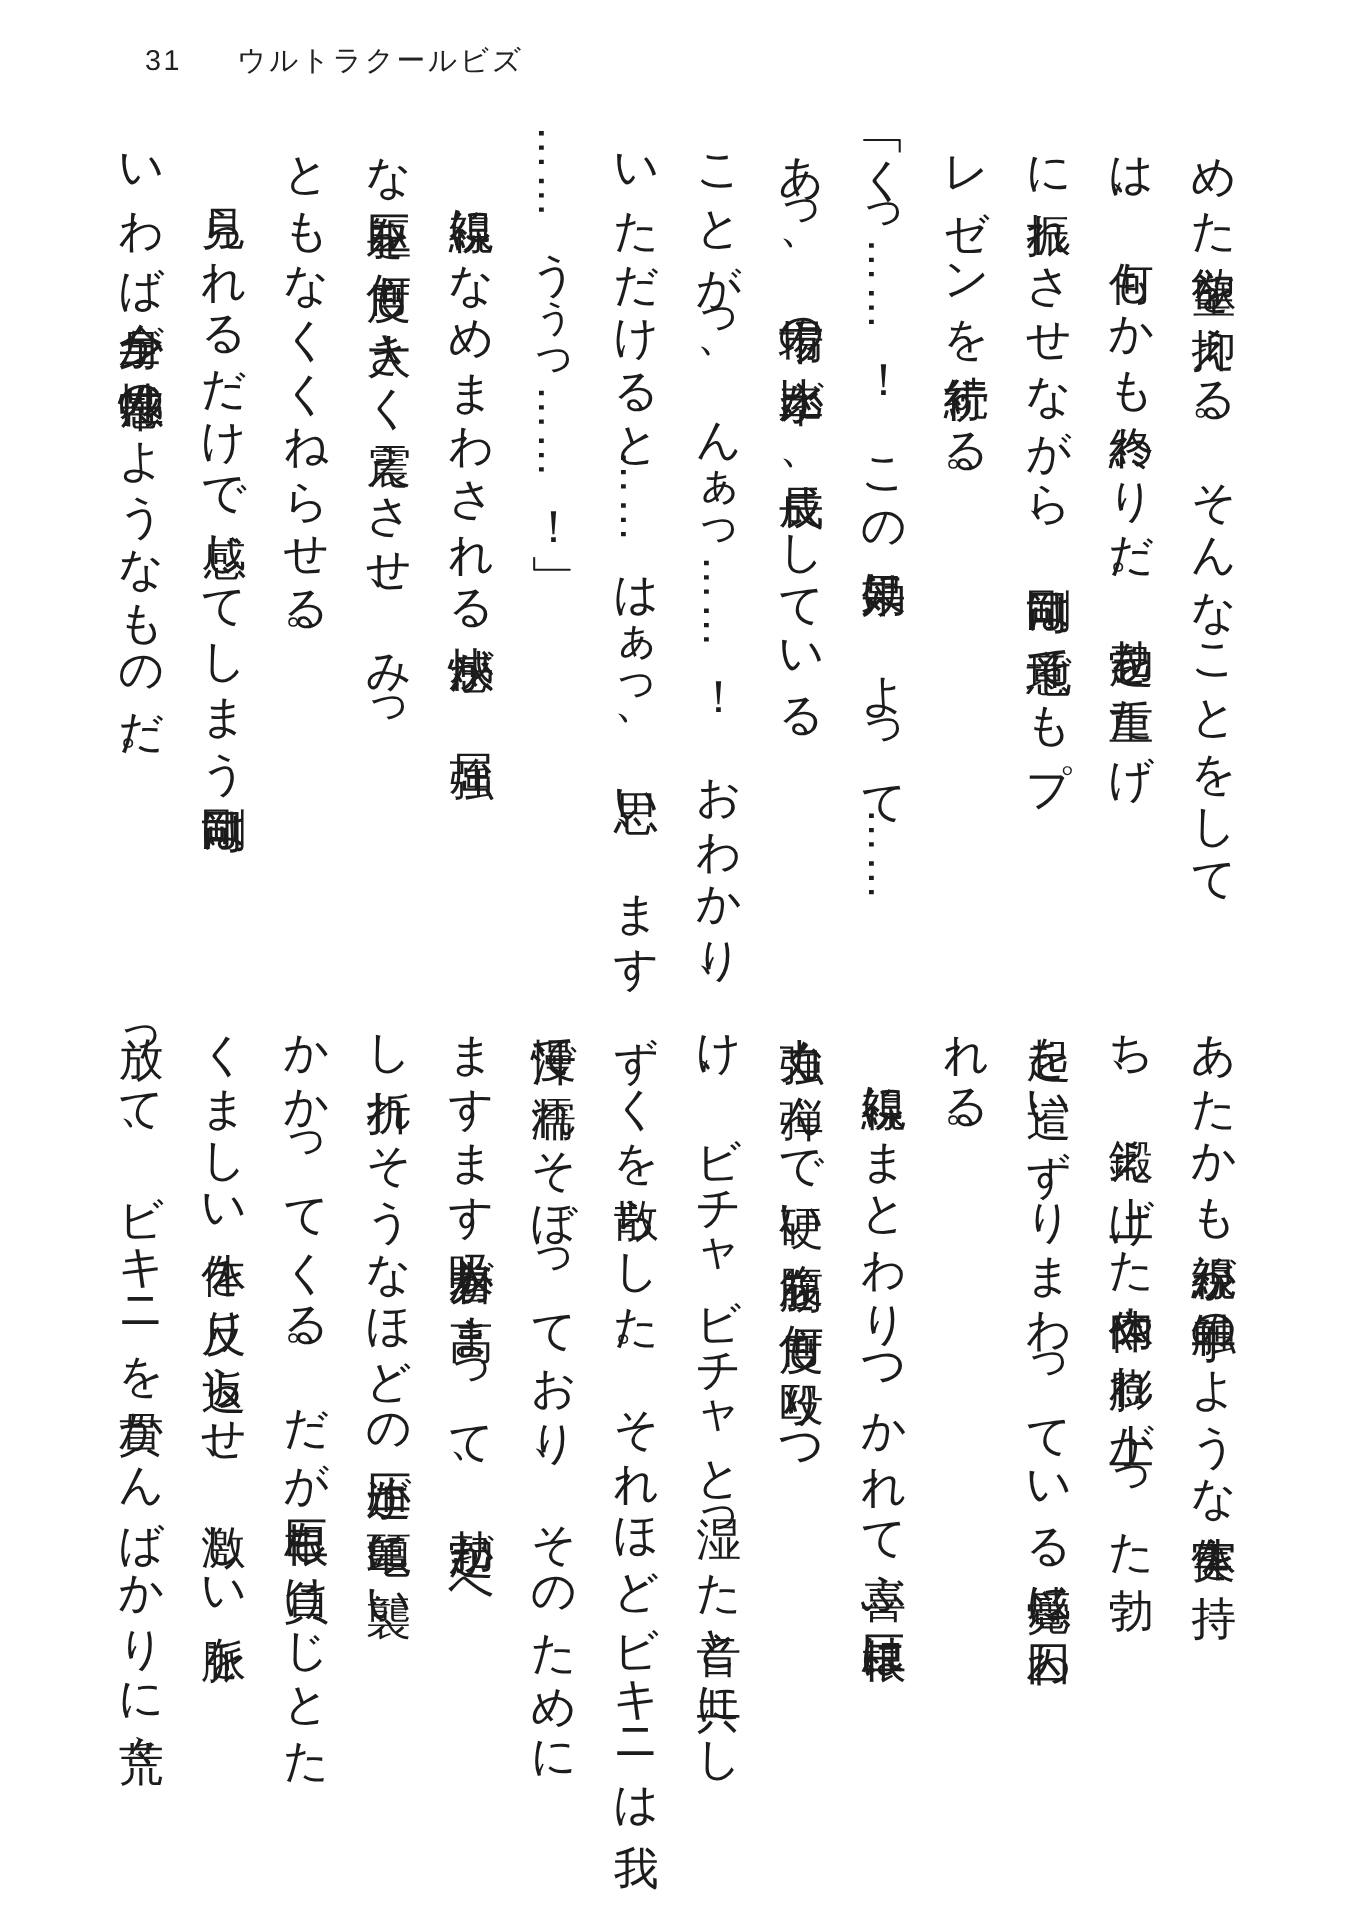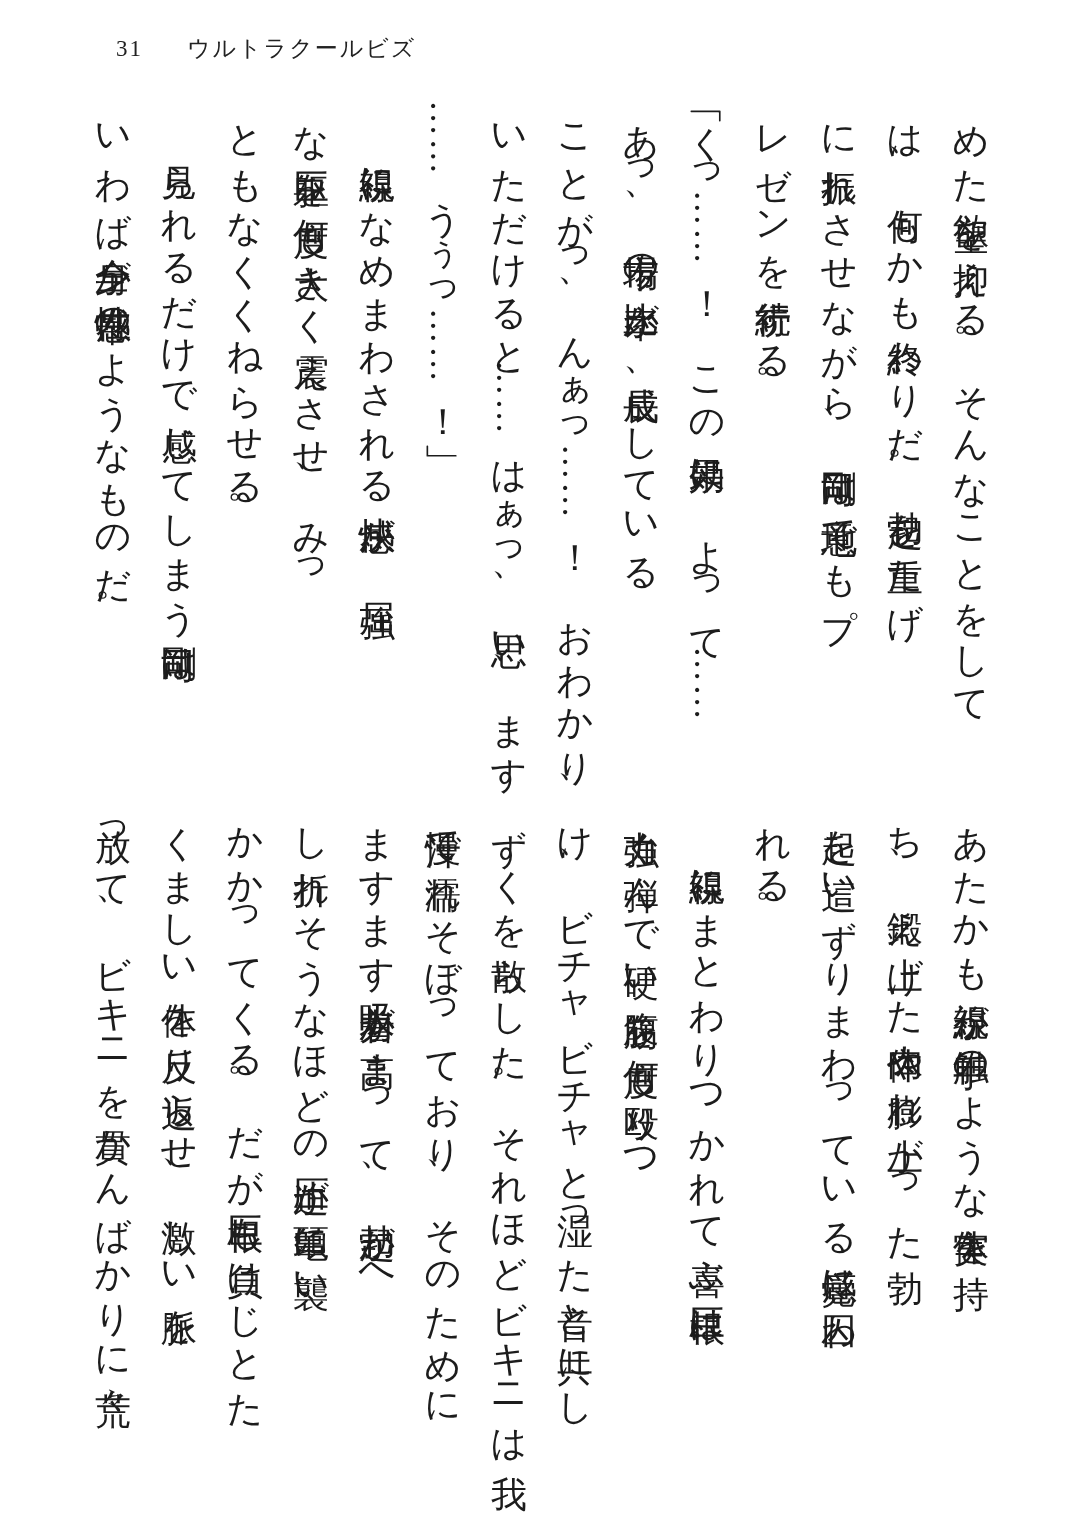--- a/index.html
+++ b/index.html
@@ -5,21 +5,21 @@
   html, body {
     margin: 0;
     padding: 0;
     background: #ffffff;
   }
   .page {
     position: relative;
     width: 1080px;
     height: 1532px;
     background: #ffffff;
-    font-family: Liberation Serif, serif;
+    font-family: Liberation Sans, sans-serif;
     color: #1e1e1e;
     overflow: hidden;
   }
   .header {
     position: absolute;
     top: 33px;
     left: 116px;
     font-size: 23px;
     letter-spacing: 2px;
     white-space: nowrap;

